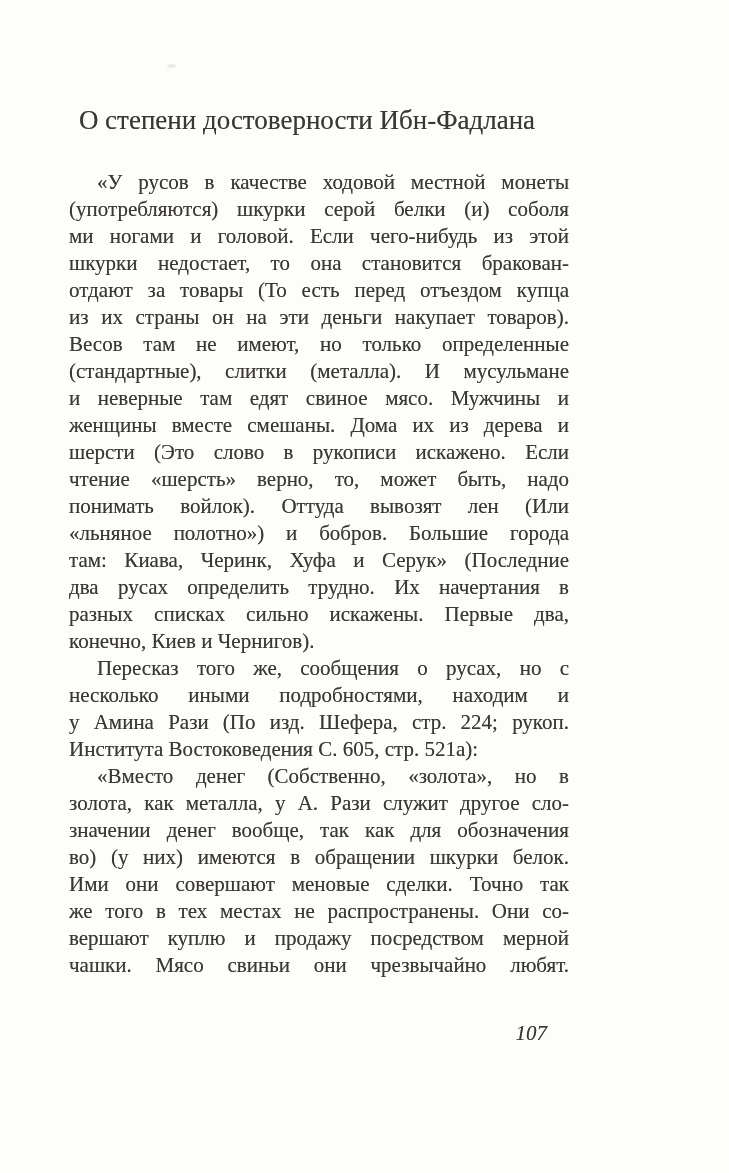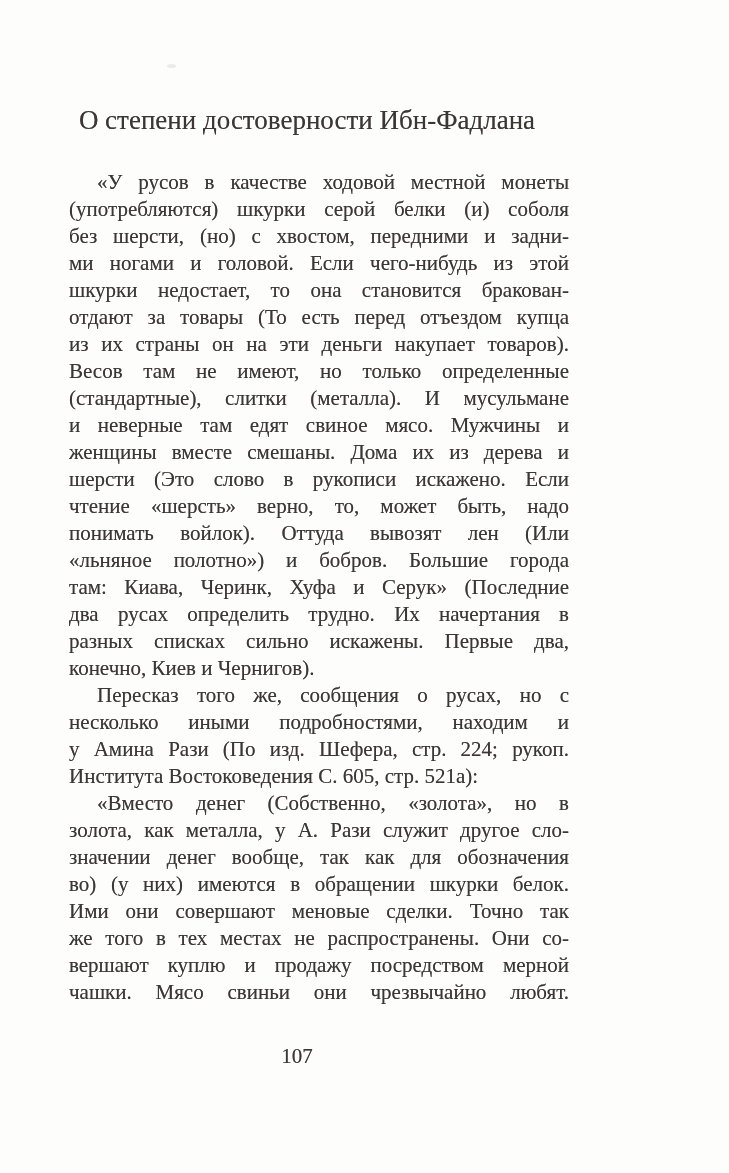--- a/index.html
+++ b/index.html
@@ -45,26 +45,27 @@
     line-height: 27px;
     overflow: hidden;
     text-align: justify;
     text-align-last: justify;
     white-space: normal;
   }
   .line.indent { padding-left: 28px; }
   .line.last   { text-align-last: left; }
   .folio {
     position: absolute;
-    top: 1043px;
+    top: 1020px;
     left: 47px;
     width: 500px;
     font-size: 21px;
     line-height: 27px;
-    text-align: center;
+    text-align: right;
+    font-style: italic;
   }
   .speck {
     position: absolute;
     top: 64px;
     left: 167px;
     width: 9px;
     height: 4px;
     background: #ebebea;
     border-radius: 50%;
   }
@@ -72,21 +73,20 @@
 </head>
 <body>
 
 <div class="scan-page" style="--ink: #3a3734; --page-bg: #fdfdfc;">
   <div class="speck"></div>
   <div class="running-head txt">О степени достоверности Ибн-Фадлана</div>
   <div class="body-text txt">
       <div class="para">
         <div class="line indent">«У русов в качестве ходовой местной монеты</div>
         <div class="line">(употребляются) шкурки серой белки (и) соболя</div>
-        <div class="line">без шерсти, (но) с хвостом, передними и задни-</div>
         <div class="line">ми ногами и головой. Если чего-нибудь из этой</div>
         <div class="line">шкурки недостает, то она становится бракован-</div>
         <div class="line">отдают за товары (То есть перед отъездом купца</div>
         <div class="line">из их страны он на эти деньги накупает товаров).</div>
         <div class="line">Весов там не имеют, но только определенные</div>
         <div class="line">(стандартные), слитки (металла). И мусульмане</div>
         <div class="line">и неверные там едят свиное мясо. Мужчины и</div>
         <div class="line">женщины вместе смешаны. Дома их из дерева и</div>
         <div class="line">шерсти (Это слово в рукописи искажено. Если</div>
         <div class="line">чтение «шерсть» верно, то, может быть, надо</div>

